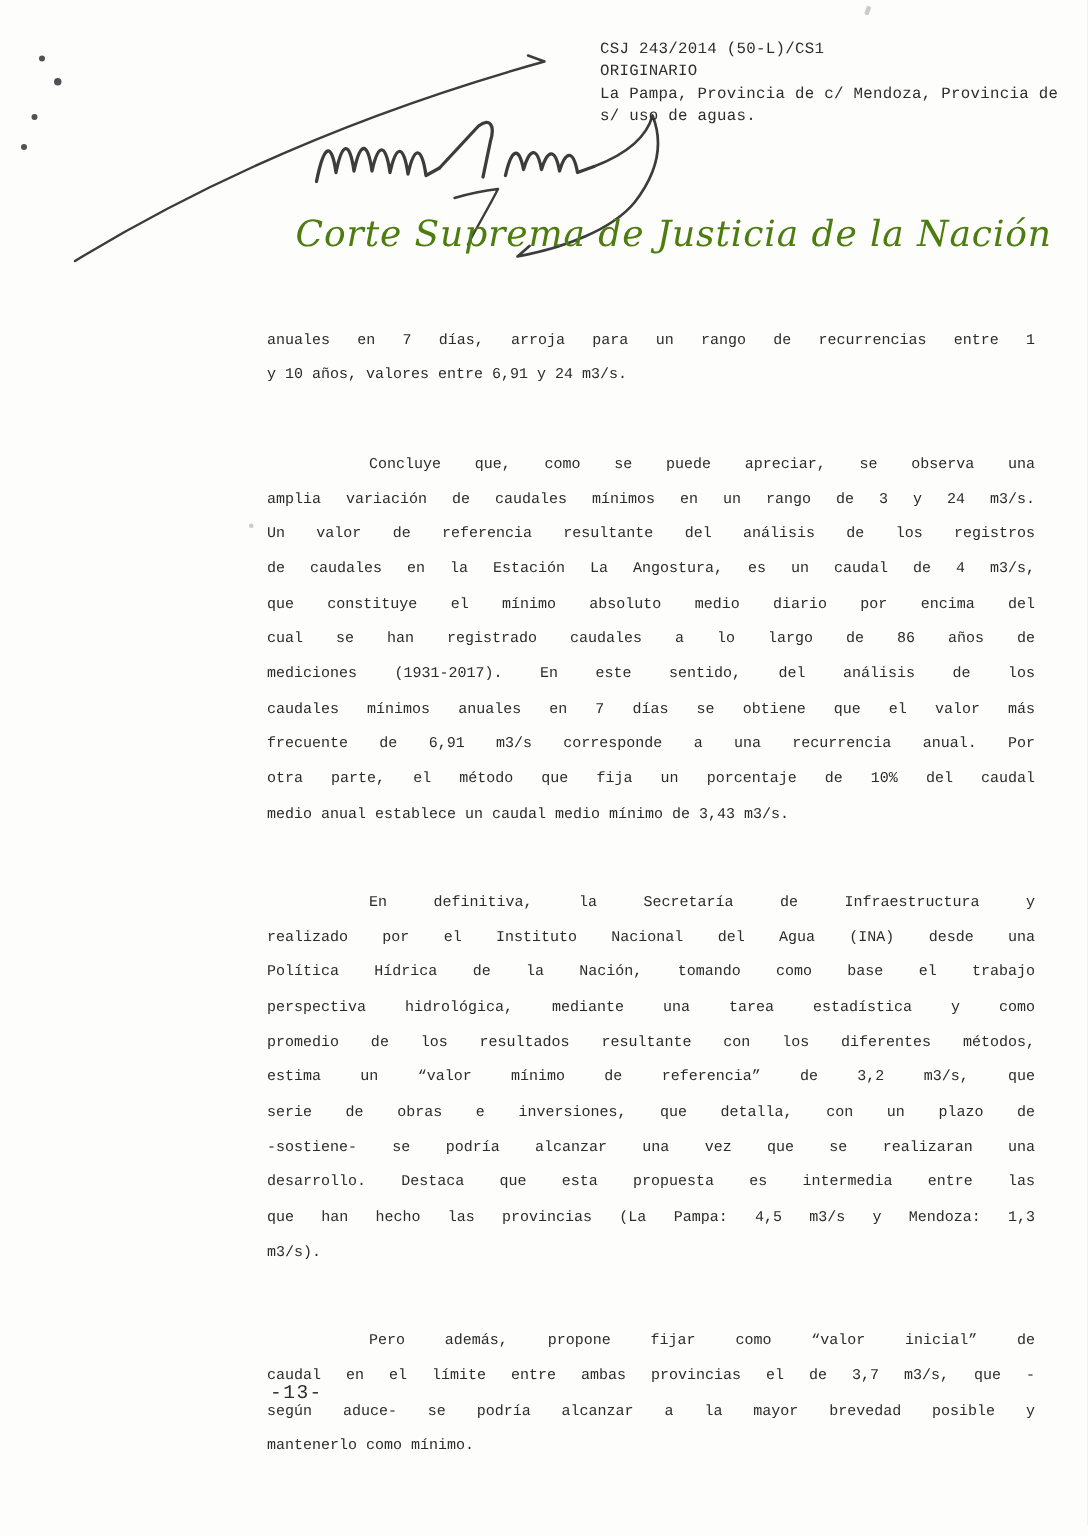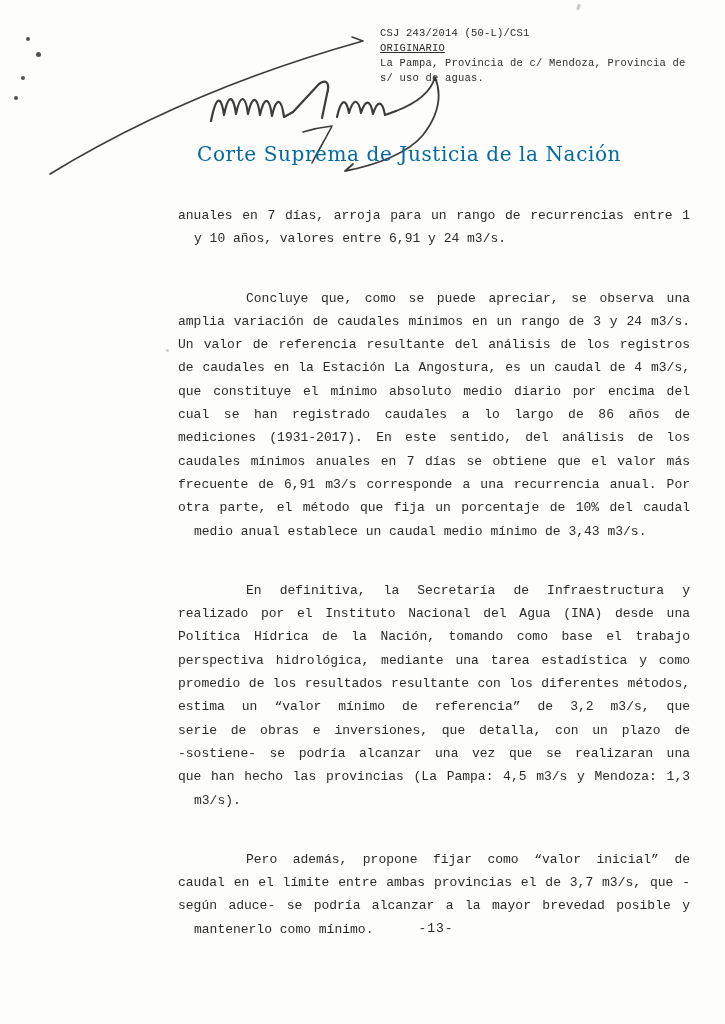--- a/index.html
+++ b/index.html
@@ -6,46 +6,47 @@
   .page{
     position:relative;
     width:725px;height:1024px;
     margin:0 auto;
     background:#fdfdfc;
     overflow:hidden;
     font-family:"Liberation Mono",monospace;
     color:#2b2b2b;
   }
   .header-block{
-    position:absolute;left:380px;top:26px;
+    position:absolute;left:400px;top:26px;
     font-size:10.5px;line-height:15px;
     letter-spacing:.2px;color:#2d2d2d;
     white-space:nowrap;
   }
-  .header-block .u{text-decoration:underline;}
+  .header-block .u{}
   .court-title{
     position:absolute;left:197px;top:142px;
     font-family:"DejaVu Serif",serif;
-    font-size:20px;letter-spacing:.6px;
-    color:#0369a1;white-space:nowrap;
+    font-style:italic;
+    font-size:24px;letter-spacing:.6px;
+    color:#4d7c0f;white-space:nowrap;
   }
   .signature-svg{position:absolute;left:0;top:0;}
   .ink-dot{position:absolute;border-radius:50%;background:#25252a;opacity:.8;}
   .speck{position:absolute;border-radius:50%;background:#9a9aa0;opacity:.5;}
   .body-text{
-    position:absolute;left:178px;top:204px;width:512px;
-    font-size:13px;line-height:23.3px;
+    position:absolute;left:178px;top:216px;width:512px;
+    font-size:10px;line-height:23.3px;
   }
   .para{margin:0 0 11px 0;}
   .line{text-align:justify;text-align-last:justify;}
-  .line.last{text-align-last:left;margin-left:16px;}
+  .line.last{text-align-last:left;}
   .line.first{text-indent:68px;margin-top:36px;}
   .page-number{
     position:absolute;left:180px;top:921px;width:512px;
-    text-align:center;font-size:13px;letter-spacing:1px;color:#2b2b2b;
+    font-size:13px;letter-spacing:1px;color:#2b2b2b;
   }
 </style>
 </head>
 <body>
 
 <div class="page">
 
   <div class="ink-dot" style="left:26px;top:37px;width:4px;height:4px;"></div>
   <div class="ink-dot" style="left:36px;top:52px;width:5px;height:5px;"></div>
   <div class="ink-dot" style="left:21px;top:76px;width:4px;height:4px;"></div>
@@ -91,20 +92,21 @@
       </div>
       <div class="para">
         <div class="line first">En definitiva, la Secretaría de Infraestructura y</div>
         <div class="line">realizado por el Instituto Nacional del Agua (INA) desde una</div>
         <div class="line">Política Hídrica de la Nación, tomando como base el trabajo</div>
         <div class="line">perspectiva hidrológica, mediante una tarea estadística y como</div>
         <div class="line">promedio de los resultados resultante con los diferentes métodos,</div>
         <div class="line">estima un “valor mínimo de referencia” de 3,2 m3/s, que</div>
         <div class="line">serie de obras e inversiones, que detalla, con un plazo de</div>
         <div class="line">-sostiene- se podría alcanzar una vez que se realizaran una</div>
+        <div class="line">desarrollo. Destaca que esta propuesta es intermedia entre las</div>
         <div class="line">que han hecho las provincias (La Pampa: 4,5 m3/s y Mendoza: 1,3</div>
         <div class="line last">m3/s).</div>
       </div>
       <div class="para">
         <div class="line first">Pero además, propone fijar como “valor inicial” de</div>
         <div class="line">caudal en el límite entre ambas provincias el de 3,7 m3/s, que -</div>
         <div class="line">según aduce- se podría alcanzar a la mayor brevedad posible y</div>
         <div class="line last">mantenerlo como mínimo.</div>
       </div>
     </div>

